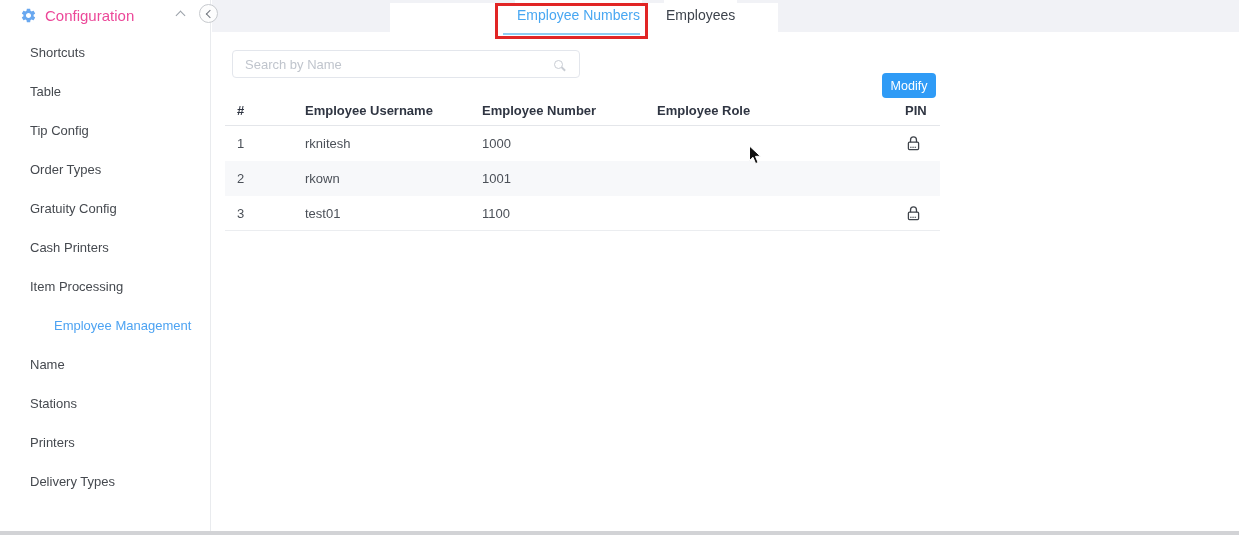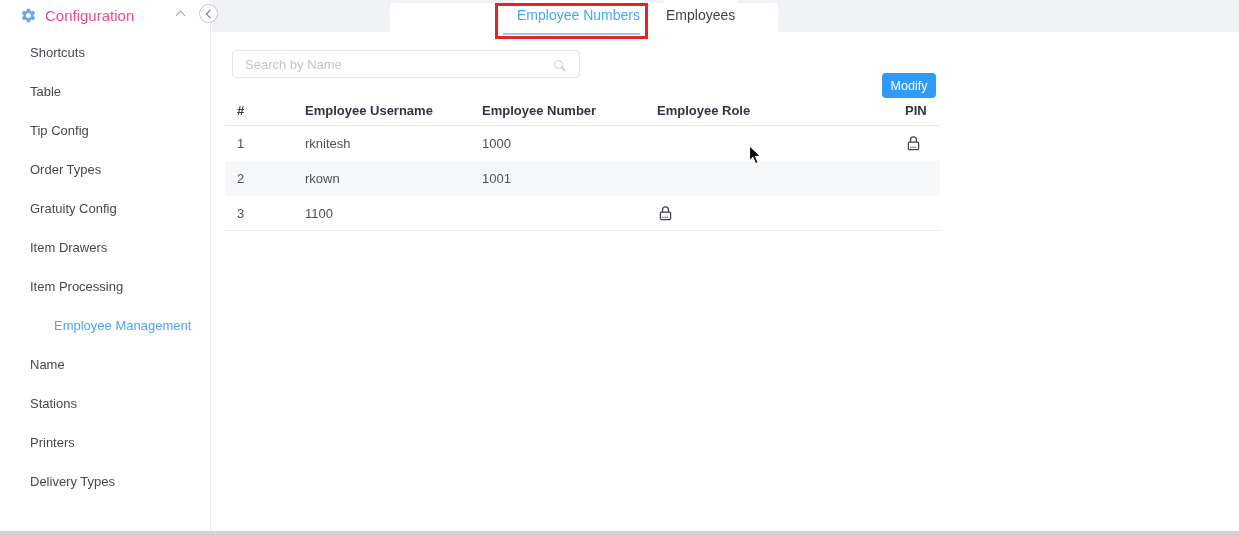--- a/index.html
+++ b/index.html
@@ -84,21 +84,21 @@
       </svg>
       <span class="sb-header-label">Configuration</span>
       <span class="chev-up"></span>
     </div>
     <nav class="sb-items">
       <div class="s-item">Shortcuts</div>
       <div class="s-item">Table</div>
       <div class="s-item">Tip Config</div>
       <div class="s-item">Order Types</div>
       <div class="s-item">Gratuity Config</div>
-      <div class="s-item">Item Drawers</div>
+      <div class="s-item">Cash Printers</div>
       <div class="s-item">Item Processing</div>
       <div class="s-item active">Employee Management</div>
       <div class="s-item">Name</div>
       <div class="s-item">Stations</div>
       <div class="s-item">Printers</div>
       <div class="s-item">Delivery Types</div>
     </nav>
   </aside>
 
   <div class="collapse-btn">
@@ -151,20 +151,21 @@
       <div class="t-row t-body-row stripe">
         <div class="cell c-num">2</div>
         <div class="cell">rkown</div>
         <div class="cell">1001</div>
         <div class="cell"></div>
         <div class="cell"></div>
       </div>
 
       <div class="t-row t-body-row last">
         <div class="cell c-num">3</div>
+        <div class="cell">test01</div>
         <div class="cell">1100</div>
         <div class="cell"></div>
         <div class="cell">
           <svg class="lock" viewBox="0 0 16 16" fill="none" stroke="#3f434a" stroke-width="1.2">
             <rect x="3.2" y="6.8" width="9.6" height="7" rx="1"></rect>
             <path d="M5.2 6.8V4.6a2.8 2.8 0 0 1 5.6 0v2.2"></path>
             <path stroke-width="1" d="M4.8 11.6h1.4 M6.9 11.6h1.4 M9 11.6h1.4"></path>
           </svg>
         </div>
       </div>

